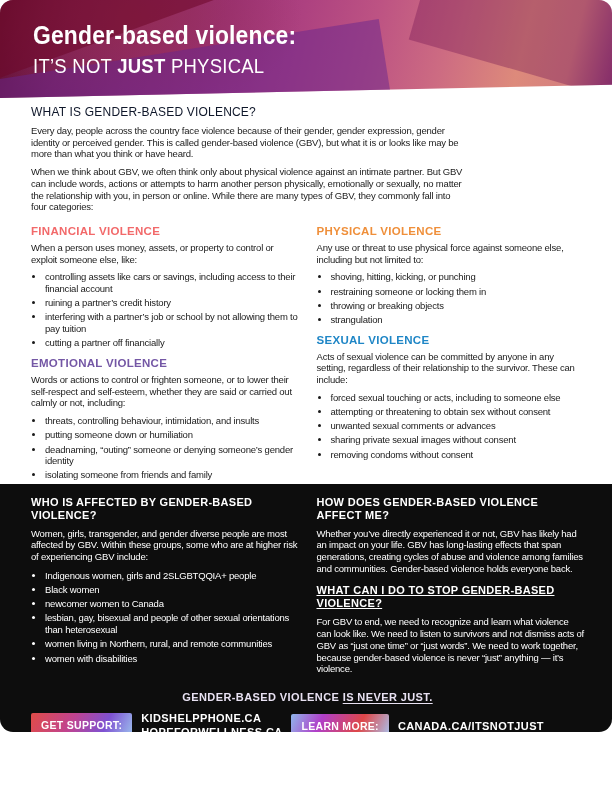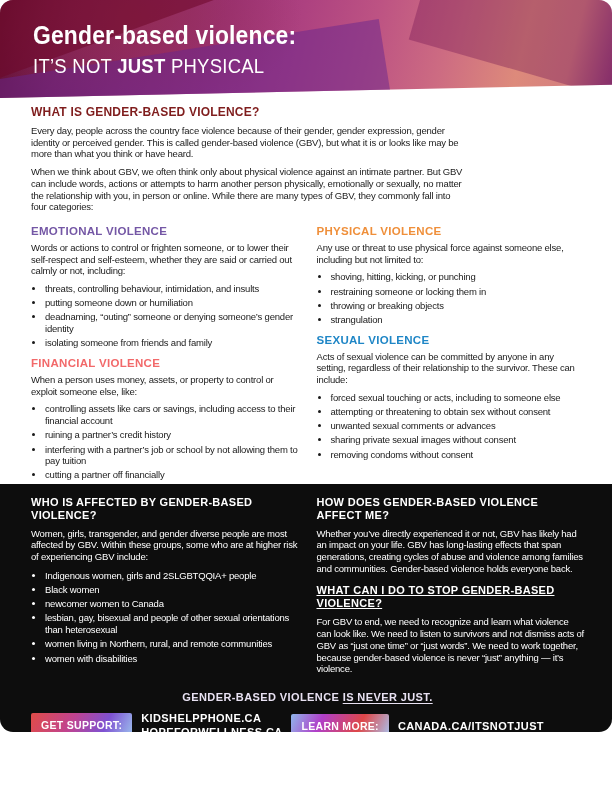--- a/index.html
+++ b/index.html
@@ -29,21 +29,21 @@
     transform:scaleX(.88);transform-origin:left center;white-space:nowrap;
   }
   .hero .sub{
     position:absolute;left:33px;top:54px;z-index:3;
     font-size:21px;font-weight:400;letter-spacing:.3px;
     transform:scaleX(.88);transform-origin:left center;white-space:nowrap;
   }
   .hero .sub b{font-weight:700;}
   
   .intro{flex:none;padding:7px 28px 0 31px;}
-  .section-heading{margin:0 0 6px;font-size:12px;font-weight:700;letter-spacing:.2px;color:#7f1d1d;}
+  .section-heading{margin:0 0 6px;font-size:12px;font-weight:400;letter-spacing:.2px;color:#0f172a;}
   .body-text{font-size:9.5px;line-height:11.7px;letter-spacing:-.2px;margin:0 0 6px;color:#1a1a1a;}
   .intro .body-text{max-width:432px;}
   .cats{flex:none;display:grid;grid-template-columns:1fr 1fr;column-gap:18px;padding:2px 28px 0 31px;}
   .cat h3{margin:8px 0 5px;font-size:11.5px;font-weight:700;letter-spacing:.3px;}
   .cat:first-child h3{margin-top:4px;}
   ul.bullets{margin:0 0 2px;padding:0 0 0 14px;list-style:disc;}
   ul.bullets li{font-size:9.5px;line-height:11.7px;letter-spacing:-.2px;margin:0 0 2.5px;color:#1a1a1a;}
   
   .dark{
     flex:1;min-height:0;background:#0d0d0d;color:#fff;
@@ -94,39 +94,39 @@
 
   <section class="intro">
     <h2 class="section-heading">WHAT IS GENDER-BASED VIOLENCE?</h2>
     <p class="body-text">Every day, people across the country face violence because of their gender, gender expression, gender identity or perceived gender. This is called gender-based violence (GBV), but what it is or looks like may be more than what you think or have heard.</p>
     <p class="body-text">When we think about GBV, we often think only about physical violence against an intimate partner. But GBV can include words, actions or attempts to harm another person physically, emotionally or sexually, no matter the relationship with you, in person or online. While there are many types of GBV, they commonly fall into four categories:</p>
   </section>
 
   <section class="cats">
     <div class="col">
       <div class="cat">
+        <h3 style="color: rgb(242, 105, 106);">FINANCIAL VIOLENCE</h3>
+        <p class="body-text">When a person uses money, assets, or property to control or exploit someone else, like:</p>
+        <ul class="bullets">
+
+        <li>controlling assets like cars or savings, including access to their financial account</li>
+            <li>ruining a partner’s credit history</li>
+            <li>interfering with a partner’s job or school by not allowing them to pay tuition</li>
+            <li>cutting a partner off financially</li>
+          </ul>
+      </div>
+      <div class="cat">
         <h3 style="color: rgb(116, 87, 165);">EMOTIONAL VIOLENCE</h3>
         <p class="body-text">Words or actions to control or frighten someone, or to lower their self-respect and self-esteem, whether they are said or carried out calmly or not, including:</p>
         <ul class="bullets">
 
         <li>threats, controlling behaviour, intimidation, and insults</li>
             <li>putting someone down or humiliation</li>
             <li>deadnaming, “outing” someone or denying someone’s gender identity</li>
             <li>isolating someone from friends and family</li>
-          </ul>
-      </div>
-      <div class="cat">
-        <h3 style="color: rgb(242, 105, 106);">FINANCIAL VIOLENCE</h3>
-        <p class="body-text">When a person uses money, assets, or property to control or exploit someone else, like:</p>
-        <ul class="bullets">
-
-        <li>controlling assets like cars or savings, including access to their financial account</li>
-            <li>ruining a partner’s credit history</li>
-            <li>interfering with a partner’s job or school by not allowing them to pay tuition</li>
-            <li>cutting a partner off financially</li>
           </ul>
       </div>
     </div>
     <div class="col">
       <div class="cat">
         <h3 style="color: rgb(239, 143, 58);">PHYSICAL VIOLENCE</h3>
         <p class="body-text">Any use or threat to use physical force against someone else, including but not limited to:</p>
         <ul class="bullets">
 
         <li>shoving, hitting, kicking, or punching</li>

